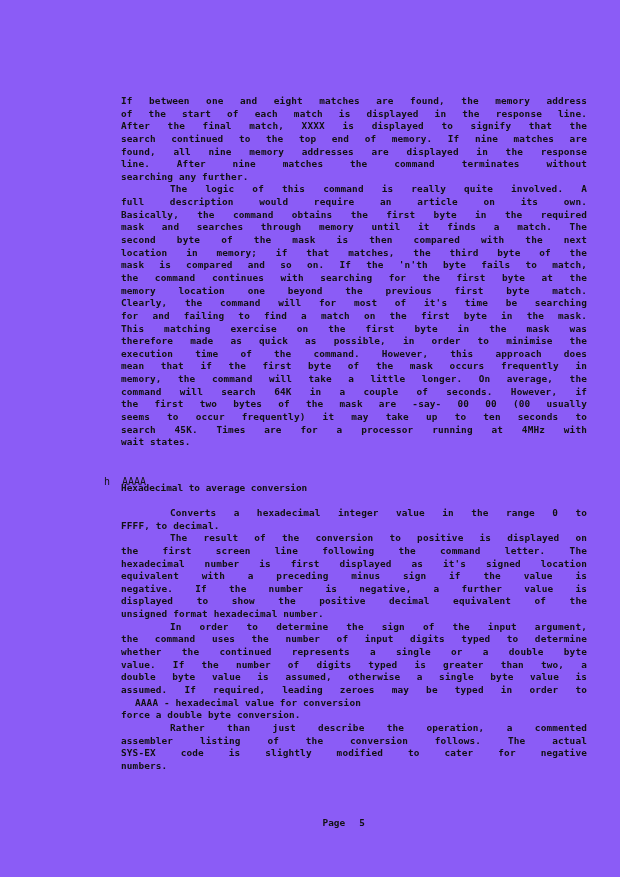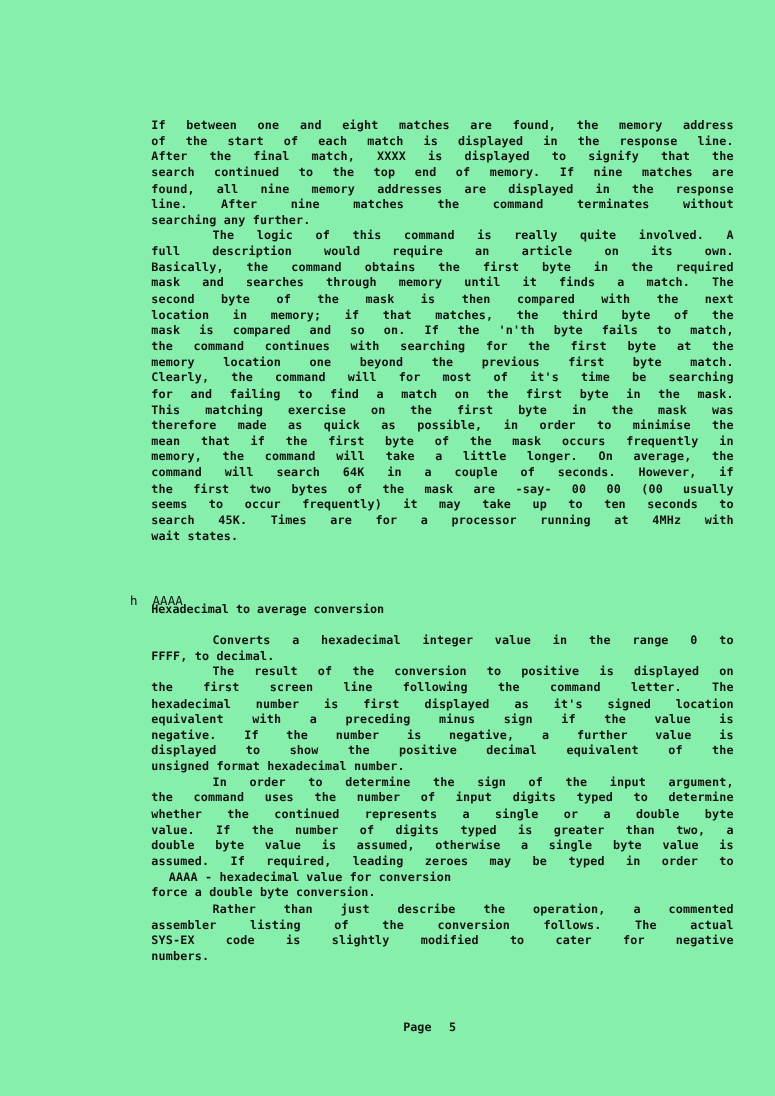--- a/index.html
+++ b/index.html
@@ -12,21 +12,21 @@
       height: 877px;
       position: relative;
       overflow: hidden;
       font-family: "DejaVu Sans Mono", "Liberation Mono", monospace;
       color: #111111;
     }
     .page {
       position: absolute;
       left: 0; top: 0;
       width: 620px; height: 877px;
-      background: #86efac;
+      background: #8b5cf6;
     }
     .body-text {
       position: absolute;
       left: 121px;
       width: 466px;
       font-size: 9.4px;
       line-height: 12.65px;
       font-weight: bold;
       letter-spacing: 0.15px;
     }
@@ -90,20 +90,21 @@
       <span class="line">mask and searches through memory until it finds a match. The</span>
       <span class="line">second byte of the mask is then compared with the next</span>
       <span class="line">location in memory; if that matches, the third byte of the</span>
       <span class="line">mask is compared and so on. If the 'n'th byte fails to match,</span>
       <span class="line">the command continues with searching for the first byte at the</span>
       <span class="line">memory location one beyond the previous first byte match.</span>
       <span class="line">Clearly, the command will for most of it's time be searching</span>
       <span class="line">for and failing to find a match on the first byte in the mask.</span>
       <span class="line">This matching exercise on the first byte in the mask was</span>
       <span class="line">therefore made as quick as possible, in order to minimise the</span>
+      <span class="line">execution time of the command. However, this approach does</span>
       <span class="line">mean that if the first byte of the mask occurs frequently in</span>
       <span class="line">memory, the command will take a little longer. On average, the</span>
       <span class="line">command will search 64K in a couple of seconds. However, if</span>
       <span class="line">the first two bytes of the mask are -say- 00 00 (00 usually</span>
       <span class="line">seems to occur frequently) it may take up to ten seconds to</span>
       <span class="line">search 45K. Times are for a processor running at 4MHz with</span>
       <span class="line last">wait states.</span>
     </div>
 
   <div class="heading-cmd">h  AAAA</div>

